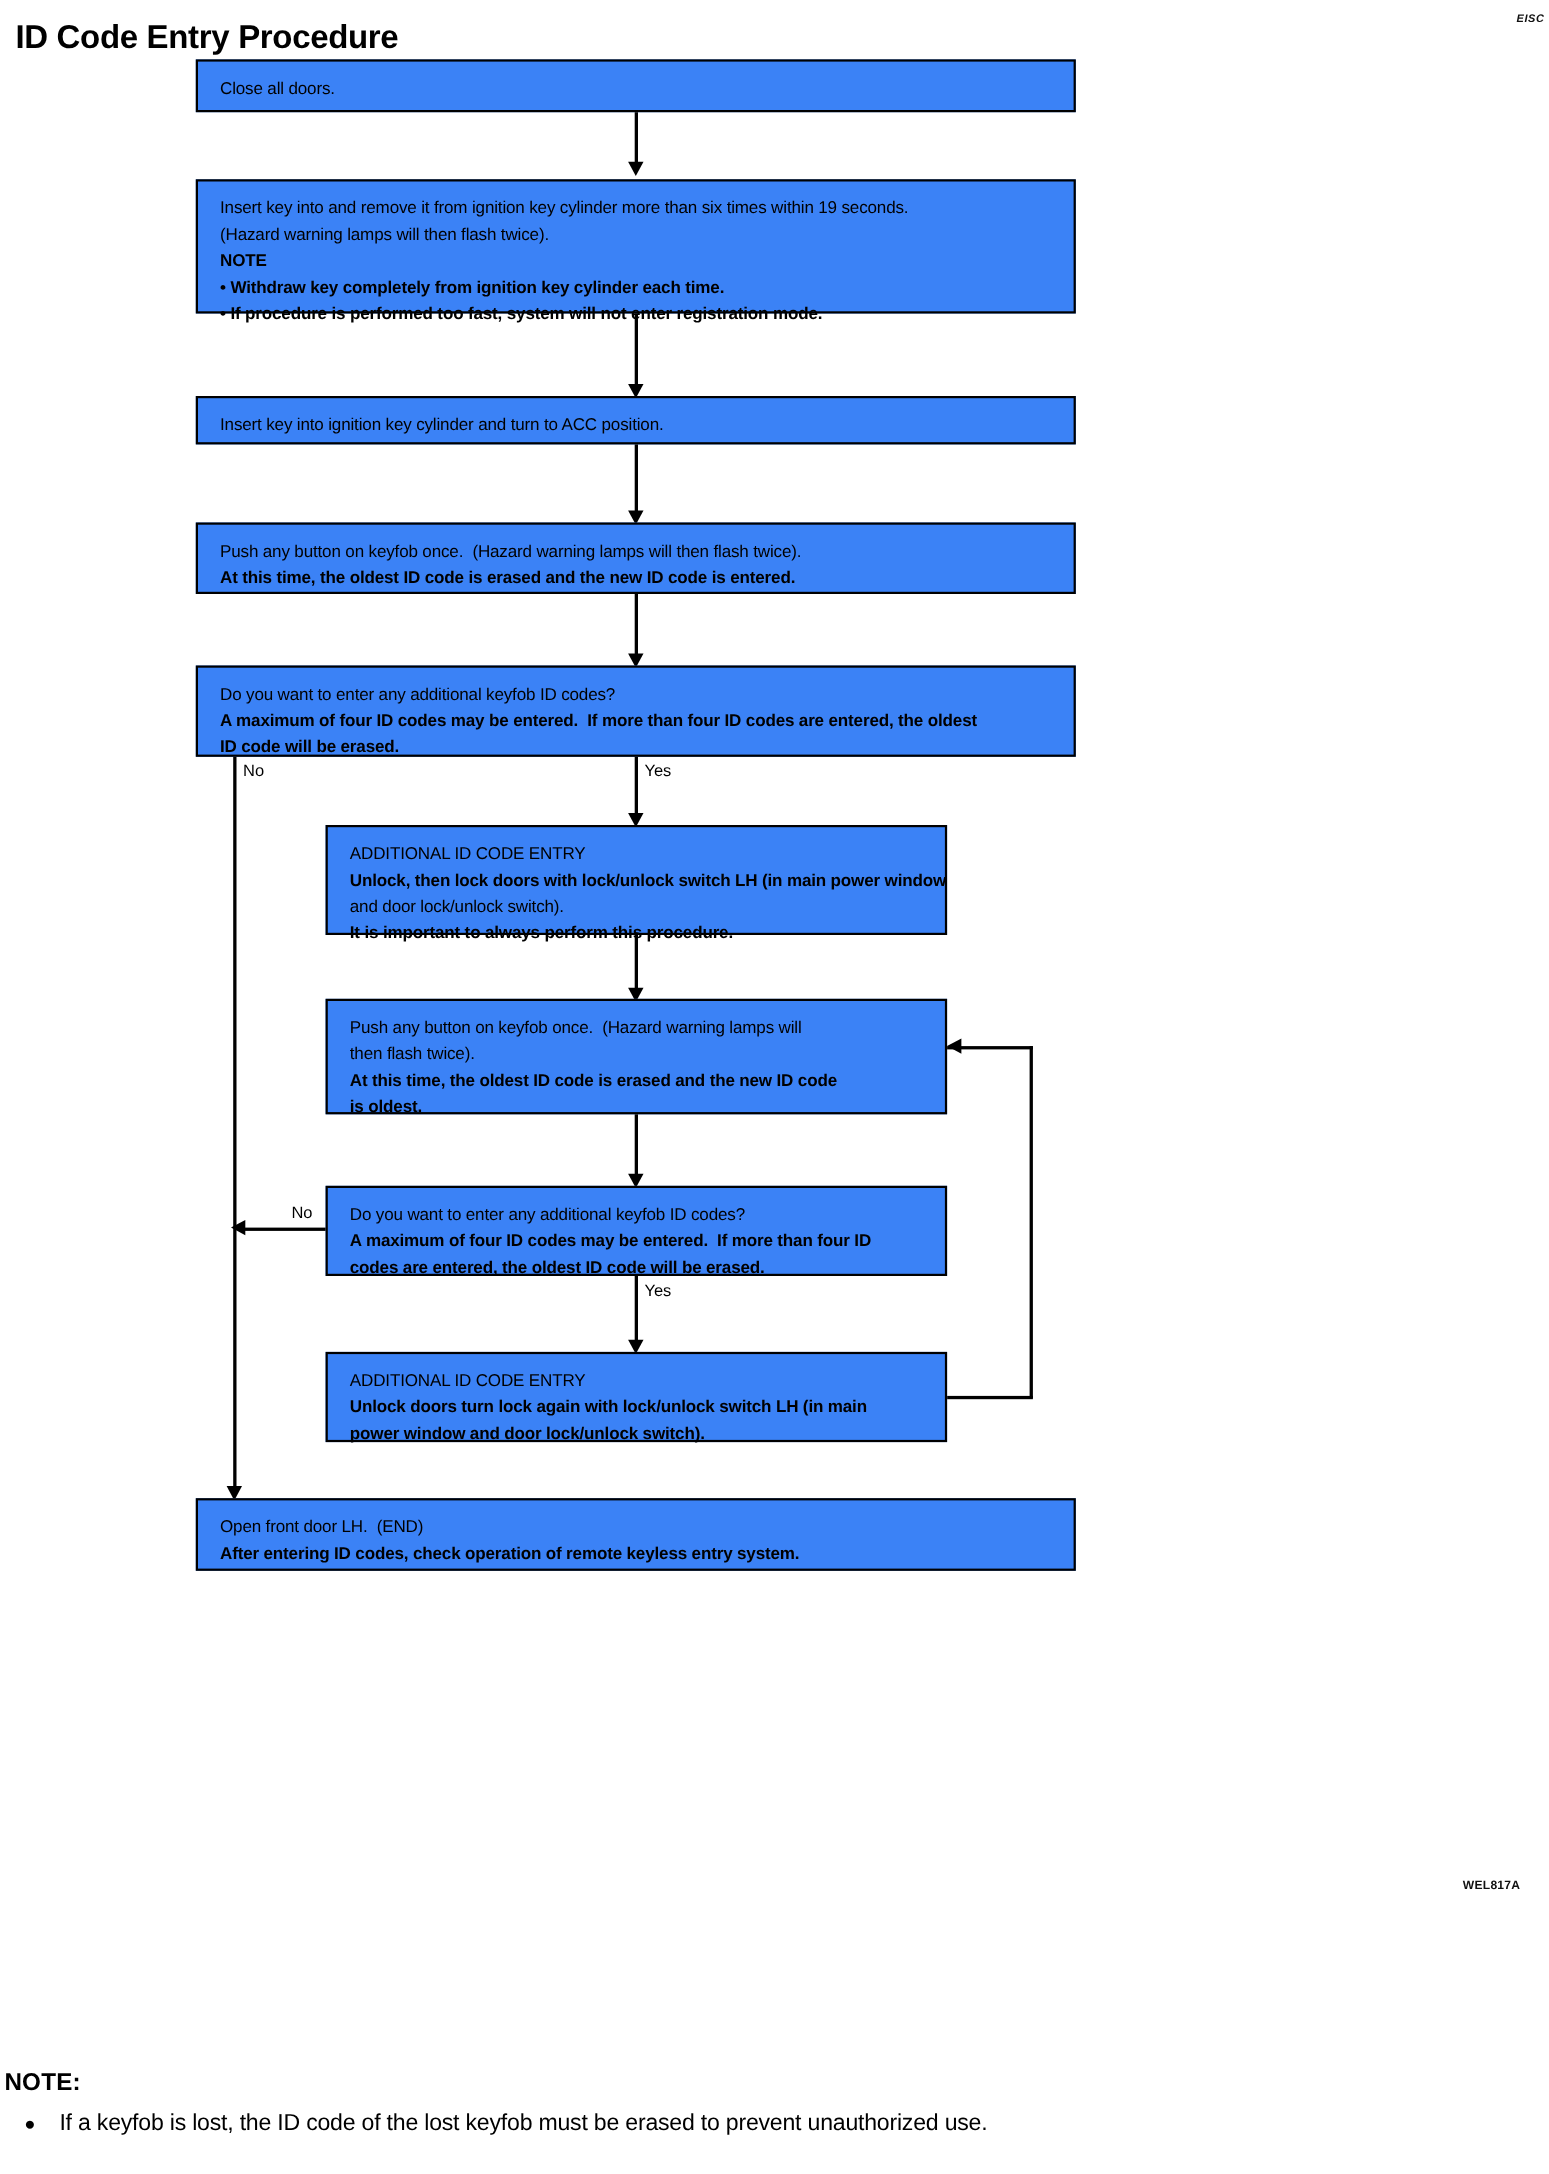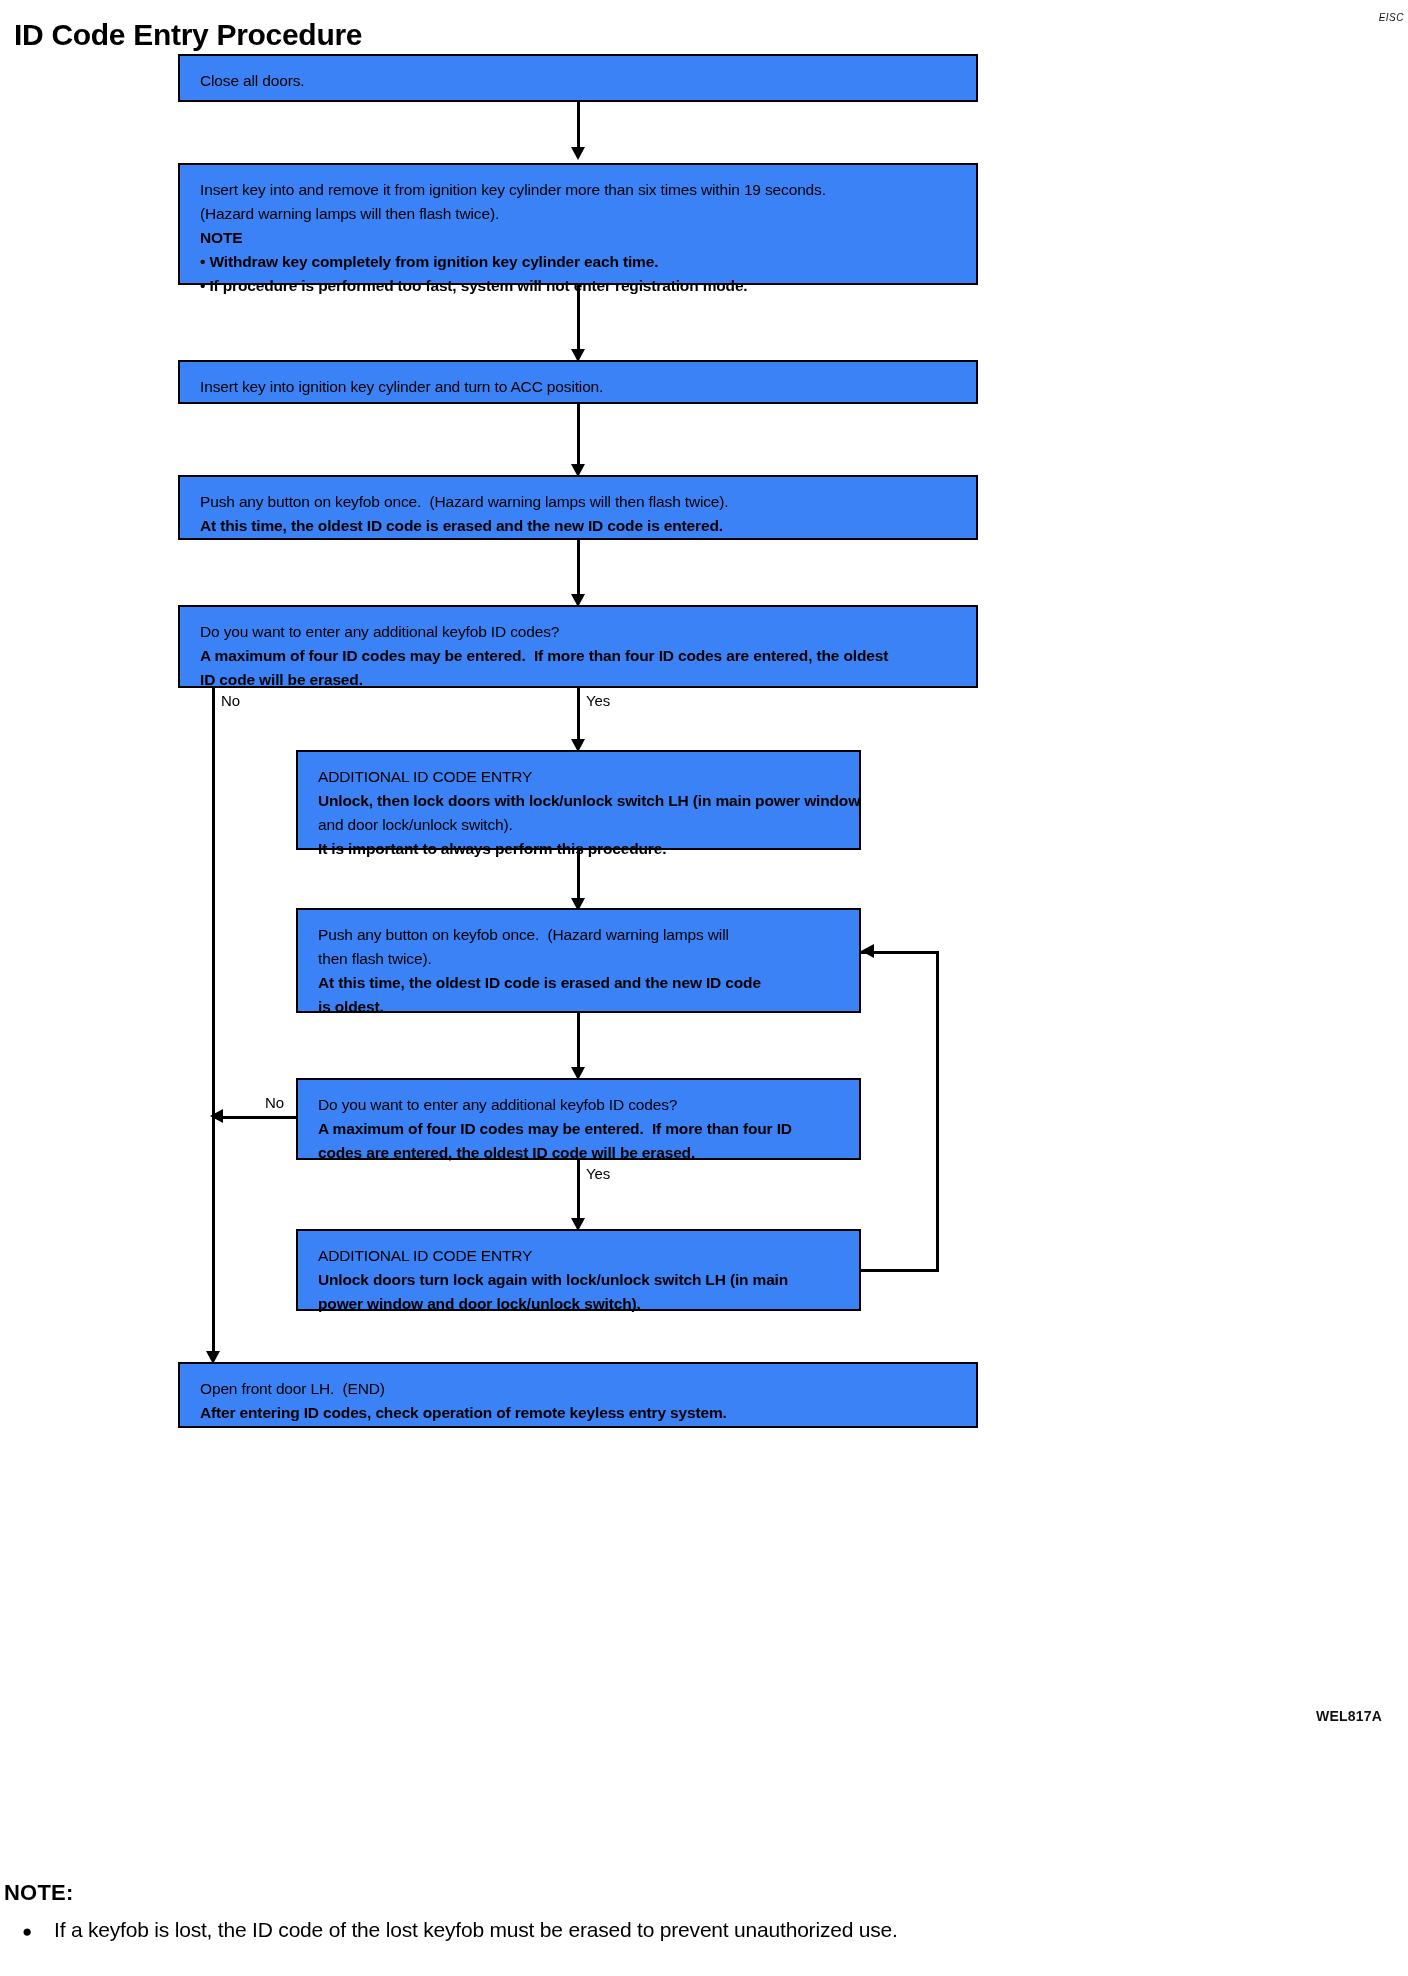--- a/index.html
+++ b/index.html
@@ -14,26 +14,26 @@
   .page{position:absolute;inset:0;}
 
   
   .page-title{
     position:absolute; left:14px; top:-2px;
     font-size:30px; font-weight:bold; letter-spacing:-0.3px;
     white-space:nowrap;
   }
   .corner-code{
     position:absolute; right:4px; top:12px;
-    font-size:10px; font-style:italic; font-weight:normal;
+    font-size:10px; font-style:italic; font-weight:bold;
     letter-spacing:0.5px; color:#111;
   }
   .fig-code{
     position:absolute; right:26px; top:1708px;
-    font-size:14px; font-weight:bold; letter-spacing:0.2px; color:#111;
+    font-size:11px; font-weight:bold; letter-spacing:0.2px; color:#111;
   }
 
   
   .box{
     position:absolute;
     border:2.5px solid #000;
     background:#3b82f6;
     box-sizing:border-box;
     padding:14px 16px 10px 20px;
   }

